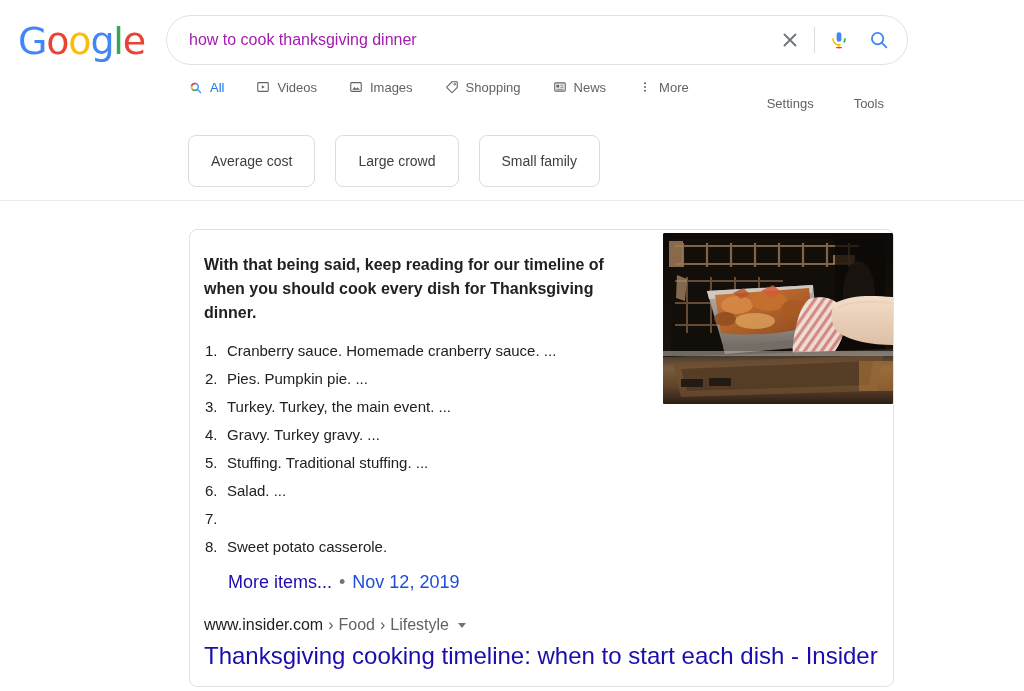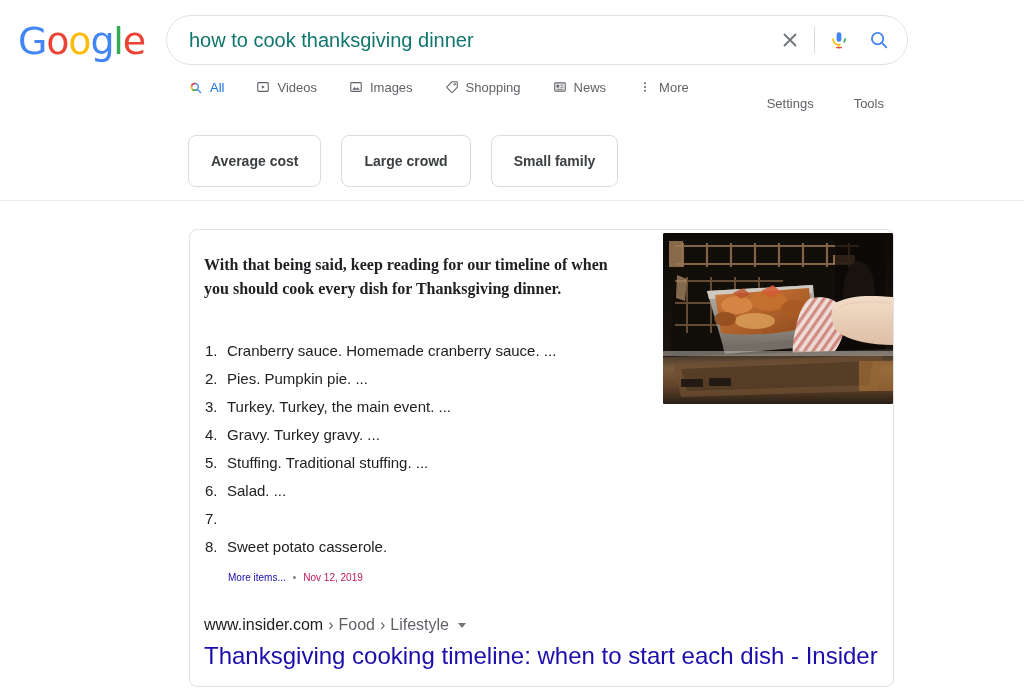--- a/index.html
+++ b/index.html
@@ -29,21 +29,21 @@
     position: absolute; left: 166px; top: 15px;
     width: 742px; height: 50px;
     border: 1px solid #dfe1e5; border-radius: 25px;
     background: #fff;
     display: flex; align-items: center;
   }
   .search-input {
     flex: 1 1 auto;
     border: none; outline: none; background: transparent;
     font-family: "Liberation Sans", sans-serif;
-    font-size: 20px; color: #0f766e;
+    font-size: 16px; color: #a21caf;
     padding: 0 14px 0 22px;
     height: 46px;
   }
   .sb-btn {
     width: 40px; height: 46px;
     display: flex; align-items: center; justify-content: center;
     cursor: pointer; flex: 0 0 auto;
   }
   .sb-divider { width: 1px; height: 26px; background: #dadce0; flex: 0 0 auto; margin: 0 4px; }
   .sb-spacer { width: 8px; flex: 0 0 auto; }
@@ -77,63 +77,61 @@
   
   .chips { position: absolute; left: 188px; top: 135px; display: flex; }
   .chip {
     height: 52px; padding: 0 22px;
     border: 1px solid #dadce0; border-radius: 8px;
     background: #fff; color: #3c4043;
     font-size: 14px;
     display: flex; align-items: center; justify-content: center;
     margin-right: 20px; cursor: pointer;
     white-space: nowrap;
-    font-weight: bold;
   }
 
   .hsep { position: absolute; left: 0; top: 200px; width: 1024px; height: 1px; background: #ebebeb; }
 
   
   .fcard {
     position: absolute; left: 189px; top: 229px;
     width: 705px; height: 458px;
     border: 1px solid #dfe1e5; border-radius: 8px;
     background: #fff;
     overflow: hidden;
   }
 
   .snippet-title {
     position: absolute; left: 204px; top: 253px;
     width: 420px;
     font-size: 16px; font-weight: bold; color: #202124;
     line-height: 24px;
-    font-family: Liberation Serif, serif;
   }
 
   .snippet-list {
     position: absolute; left: 205px; top: 340px;
     width: 440px;
     list-style: none; margin: 0; padding: 0;
     font-size: 15px; color: #202124;
   }
   .snippet-list li {
     display: flex; height: 28px; align-items: flex-start;
     line-height: 22px;
   }
   .snippet-list li .num { width: 22px; flex: 0 0 auto; color: #202124; }
   .snippet-list li .txt { flex: 1 1 auto; }
 
   .more-row {
     position: absolute; left: 228px; top: 572px;
     display: flex; align-items: flex-end;
-    font-size: 10px;
+    font-size: 18px;
   }
   .more-link { color: #1a0dab; cursor: pointer; }
   .more-dot { color: #70757a; margin: 0 7px; }
-  .more-date { color: #be185d; }
+  .more-date { color: #1d4ed8; }
 
   .thumb {
     position: absolute; left: 663px; top: 233px;
     width: 230px; height: 171px;
     overflow: hidden; border-radius: 2px;
     background: #1a1410;
   }
   .thumb svg { display: block; width: 230px; height: 171px; }
 
   .result-url {

